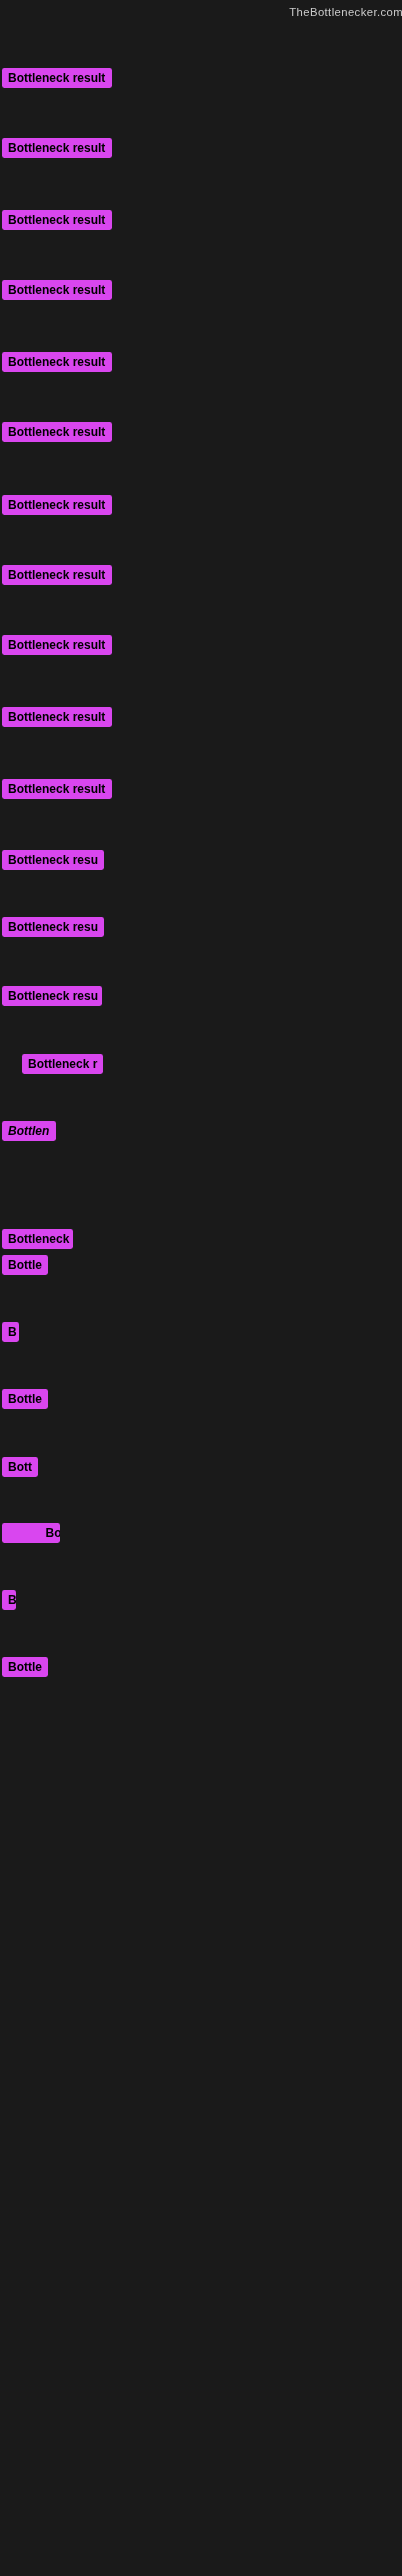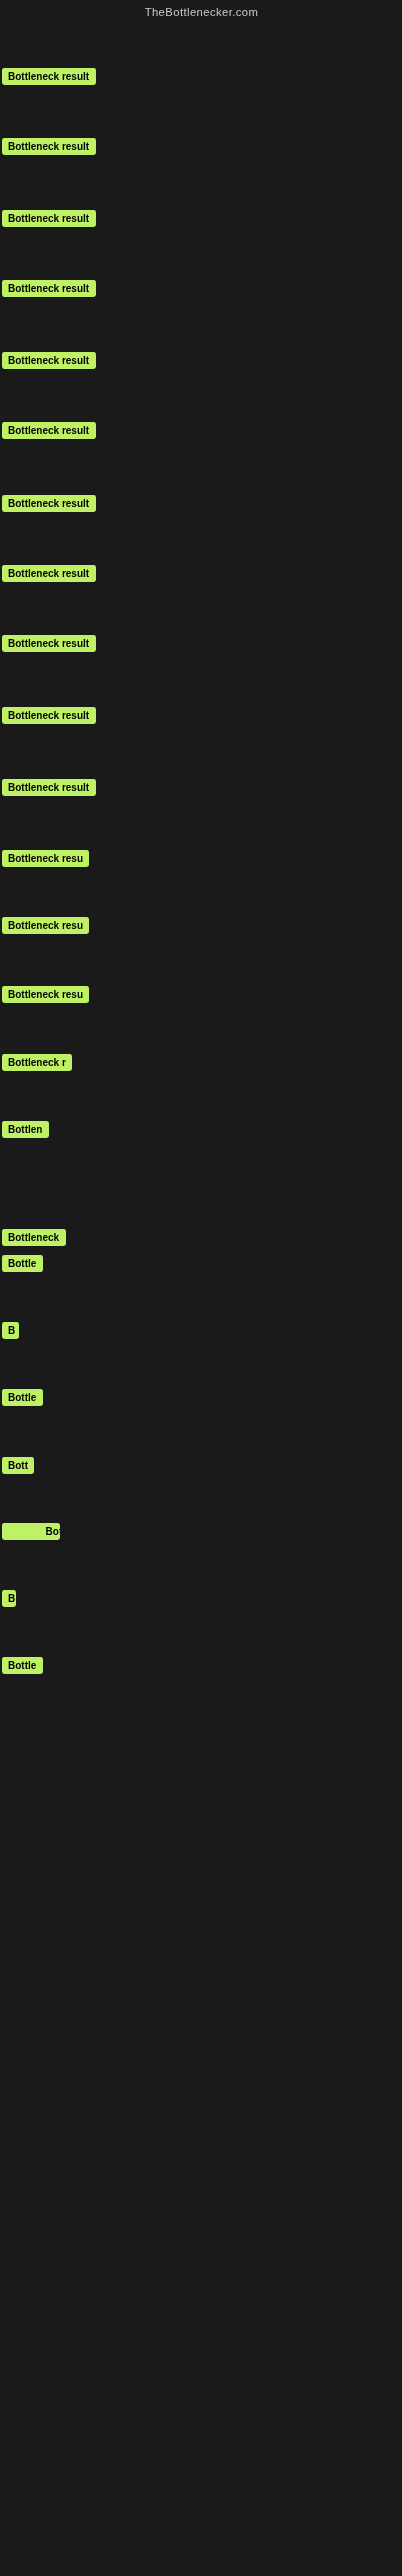--- a/index.html
+++ b/index.html
@@ -10,32 +10,32 @@
 
     body {
       width: 403px;
       min-height: 2576px;
       background-color: #1a1a1a;
       font-family: Arial, sans-serif;
       position: relative;
     }
 
     .site-title {
-      text-align: center;
+      text-align: right;
       color: #cccccc;
       font-size: 11.3px;
       padding: 6.4px 0 3.2px 0;
       letter-spacing: 0.4px;
     }
 
     .bottleneck-badge {
       display: inline-block;
-      background-color: #bef264;
+      background-color: #d946ef;
       color: #000000;
-      font-size: 10px;
+      font-size: 12px;
       font-weight: bold;
       padding: 3.2px 6.4px;
       border-radius: 2.4px;
       white-space: nowrap;
       overflow: hidden;
     }
   </style>
 </head>
 <body>
 
@@ -51,22 +51,22 @@
     <div style="position: absolute; top: 330px; left: 1.6px;"><span class="bottleneck-badge" style="max-width: 128px;">Bottleneck result</span></div>
     <div style="position: absolute; top: 400px; left: 1.6px;"><span class="bottleneck-badge" style="max-width: 127px;">Bottleneck result</span></div>
     <div style="position: absolute; top: 473px; left: 1.6px;"><span class="bottleneck-badge" style="max-width: 127px;">Bottleneck result</span></div>
     <div style="position: absolute; top: 543px; left: 1.6px;"><span class="bottleneck-badge" style="max-width: 127px;">Bottleneck result</span></div>
     <div style="position: absolute; top: 613px; left: 1.6px;"><span class="bottleneck-badge" style="max-width: 125px;">Bottleneck result</span></div>
     <div style="position: absolute; top: 685px; left: 1.6px;"><span class="bottleneck-badge" style="max-width: 124px;">Bottleneck result</span></div>
     <div style="position: absolute; top: 757px; left: 1.6px;"><span class="bottleneck-badge" style="max-width: 124px;">Bottleneck result</span></div>
     <div style="position: absolute; top: 828px; left: 1.6px;"><span class="bottleneck-badge" style="max-width: 105px;">Bottleneck resu</span></div>
     <div style="position: absolute; top: 895px; left: 1.6px;"><span class="bottleneck-badge" style="max-width: 103px;">Bottleneck resu</span></div>
     <div style="position: absolute; top: 964px; left: 1.6px;"><span class="bottleneck-badge" style="max-width: 100px;">Bottleneck resu</span></div>
-    <div style="position: absolute; top: 1032px; left: 1.6px;"><span class="bottleneck-badge" style="max-width: 81px;">Bottleneck r</span></div>
-    <div style="position: absolute; top: 1099px; left: 1.6px;"><span class="bottleneck-badge" style="max-width: 60px;">Bottlen</span></div>
+    <div style="position: absolute; top: 1032px; left: 1.6px;"><span class="bottleneck-badge" style="max-width: 81px; margin-left: 20px;">Bottleneck r</span></div>
+    <div style="position: absolute; top: 1099px; left: 1.6px;"><span class="bottleneck-badge" style="max-width: 60px; font-style: italic;">Bottlen</span></div>
     <div style="position: absolute; top: 1166px; left: 1.6px;"><span class="bottleneck-badge" style="max-width: 71px; margin-top: 41px;">Bottleneck</span></div>
     <div style="position: absolute; top: 1233px; left: 1.6px;"><span class="bottleneck-badge" style="max-width: 50px;">Bottle</span></div>
     <div style="position: absolute; top: 1300px; left: 1.6px;"><span class="bottleneck-badge" style="max-width: 17.7px;">B</span></div>
     <div style="position: absolute; top: 1367px; left: 1.6px;"><span class="bottleneck-badge" style="max-width: 50px;">Bottle</span></div>
     <div style="position: absolute; top: 1435px; left: 1.6px;"><span class="bottleneck-badge" style="max-width: 37px;">Bott</span></div>
     <div style="position: absolute; top: 1501px; left: 1.6px;"><span class="bottleneck-badge" style="max-width: 58px; padding-left: 44px;">Bottlens</span></div>
     <div style="position: absolute; top: 1568px; left: 1.6px;"><span class="bottleneck-badge" style="max-width: 14.5px;">B</span></div>
     <div style="position: absolute; top: 1635px; left: 1.6px;"><span class="bottleneck-badge" style="max-width: 50px;">Bottle</span></div>
   </div>
 

